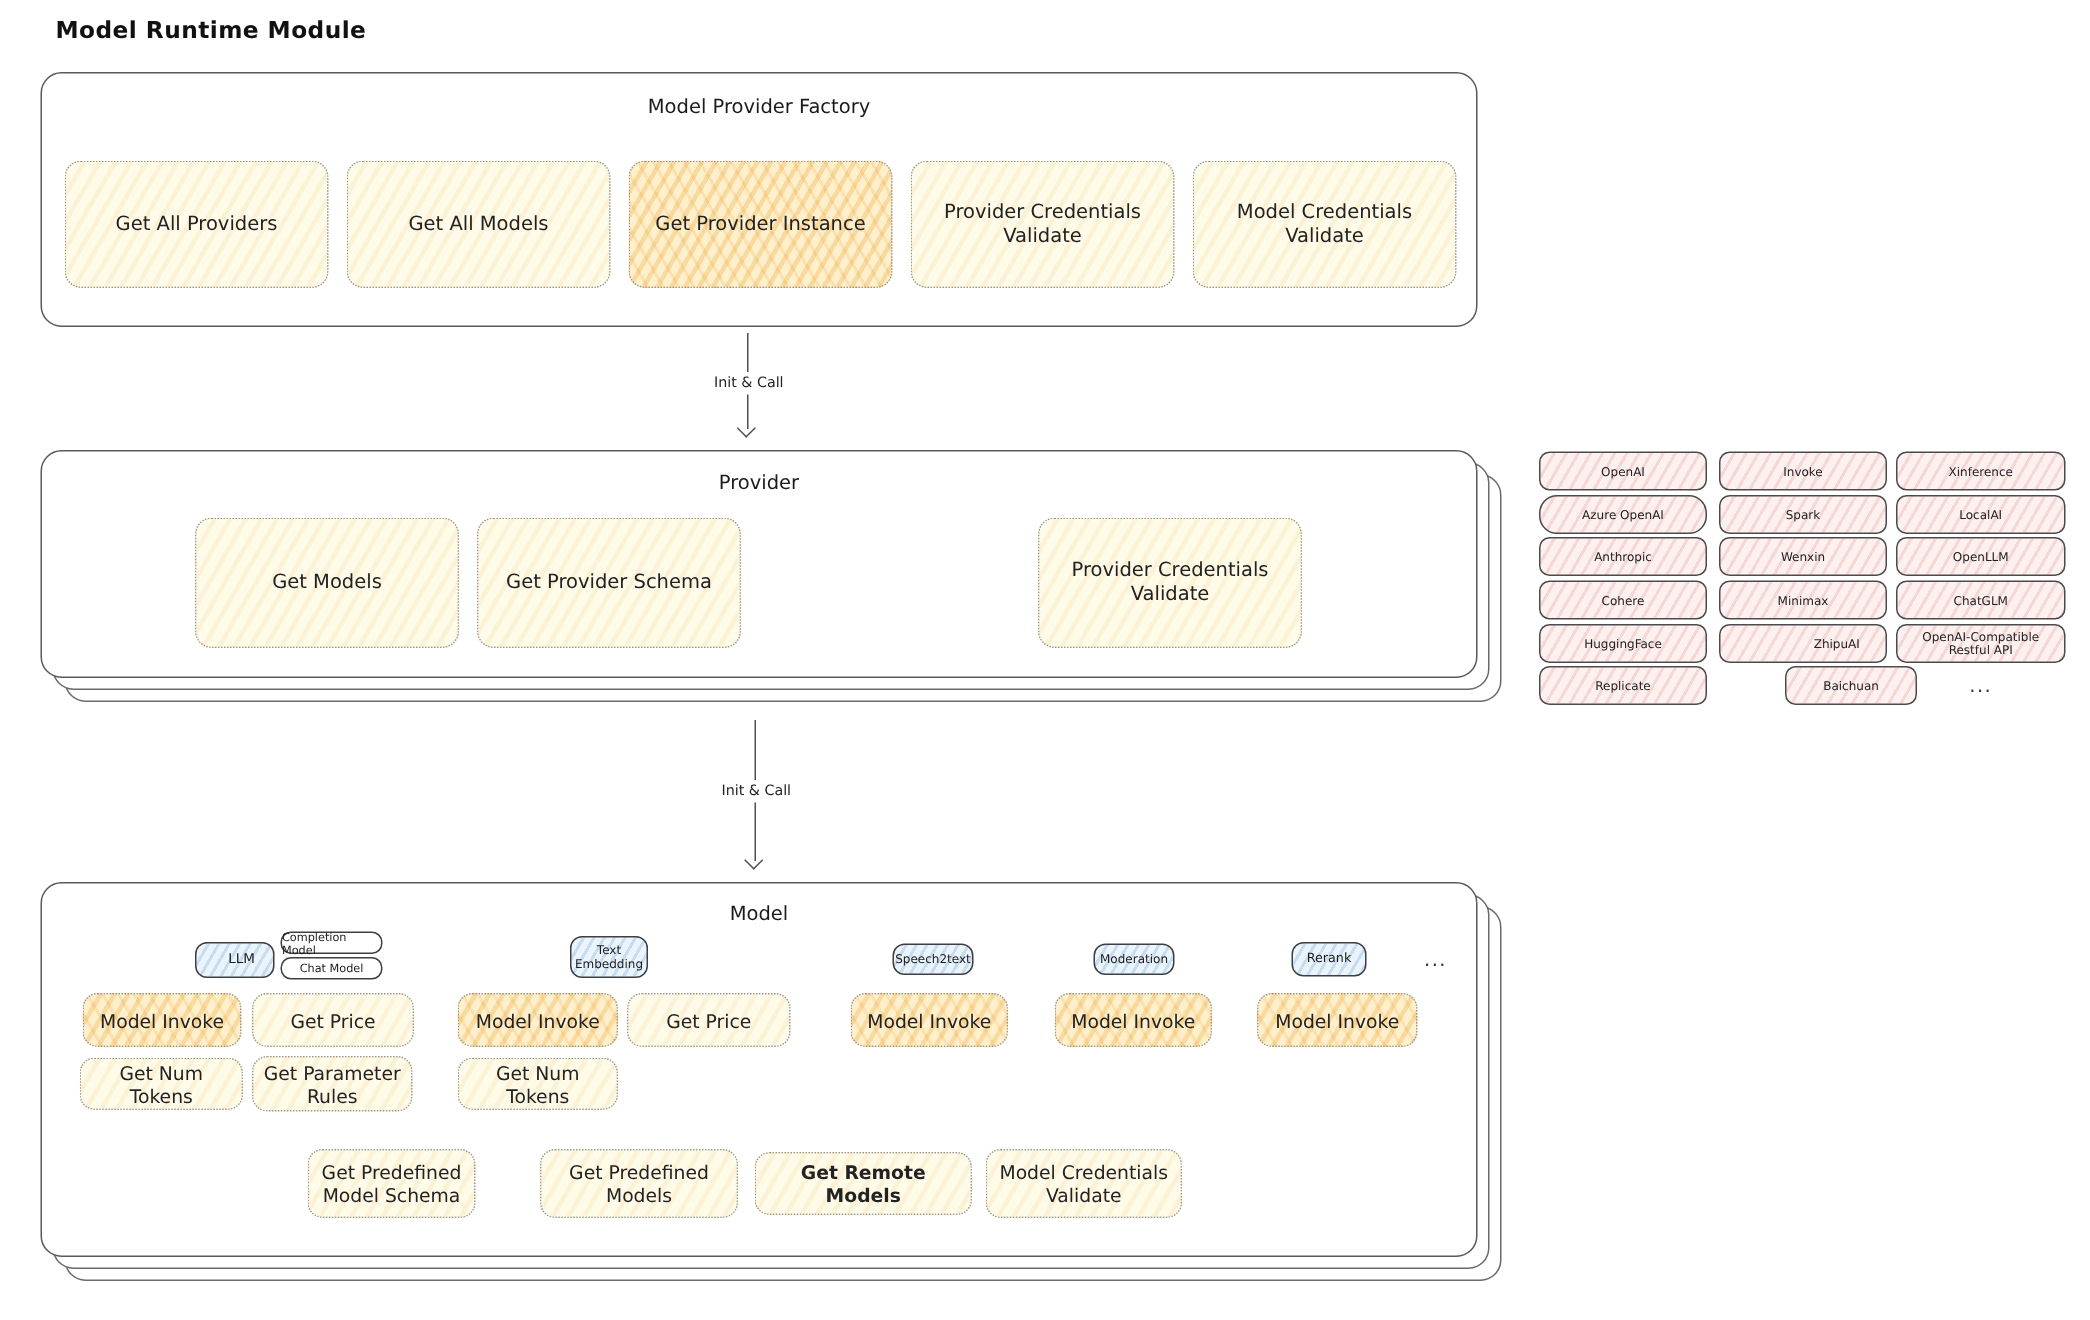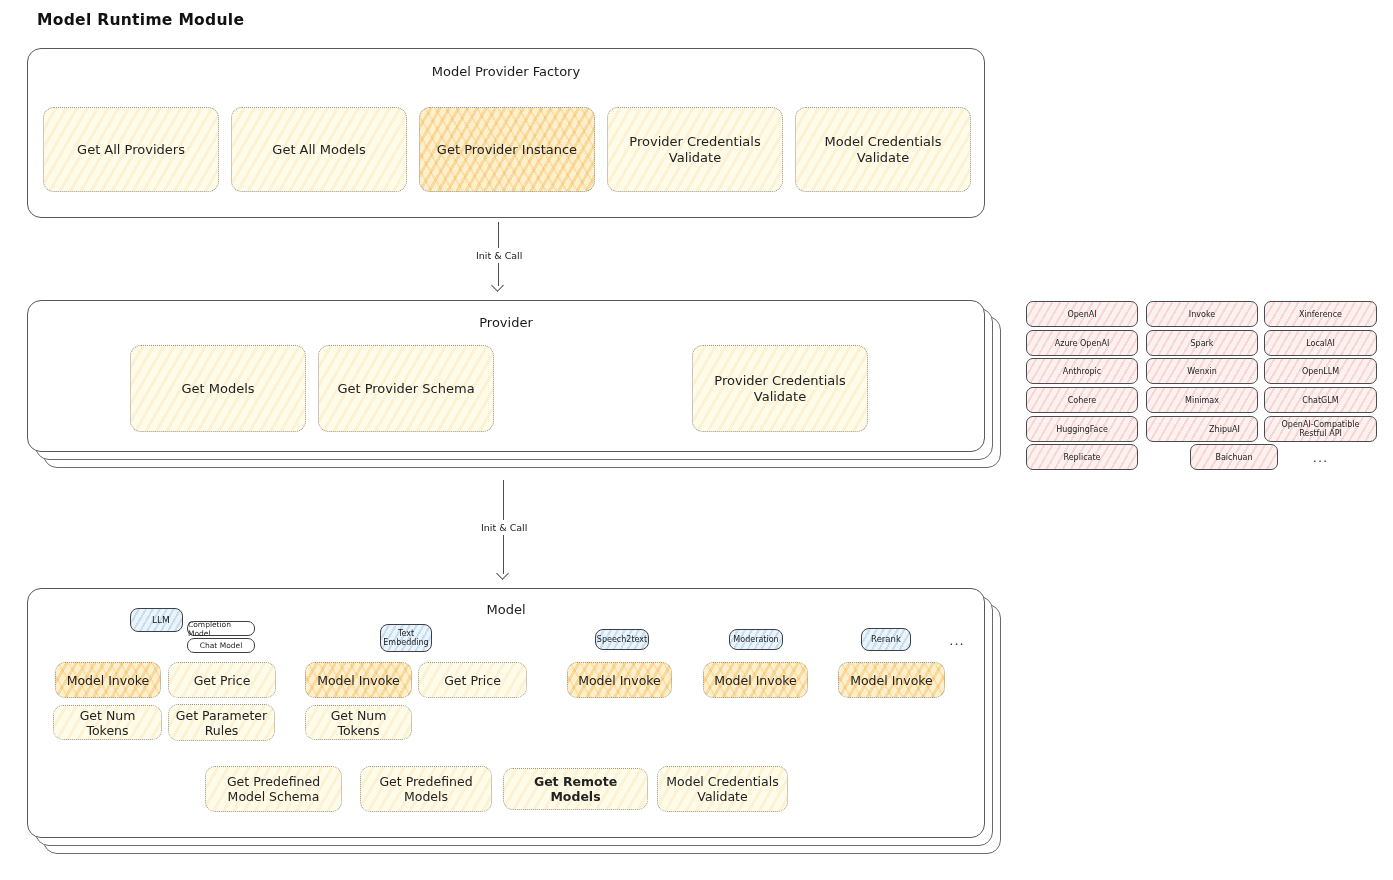--- a/index.html
+++ b/index.html
@@ -71,21 +71,21 @@
   <div class="abs panel" style="left:27px;top:300px;width:958px;height:152px;"></div>
   <div class="abs panel-title" style="left:27px;top:315px;width:958px;">Provider</div>
 
   <div class="abs op fill-cream" style="left:130px;top:345px;width:176px;height:87px;">Get Models</div>
   <div class="abs op fill-cream" style="left:318px;top:345px;width:176px;height:87px;">Get Provider Schema</div>
   <div class="abs op fill-cream" style="left:692px;top:345px;width:176px;height:87px;">Provider Credentials Validate</div>
 
   <div class="abs chip" style="left:1026px;top:301px;width:112px;height:26px;">OpenAI</div>
   <div class="abs chip" style="left:1146px;top:301px;width:112px;height:26px;">Invoke</div>
   <div class="abs chip" style="left:1264px;top:301px;width:113px;height:26px;">Xinference</div>
-  <div class="abs chip" style="left:1026px;top:330px;width:112px;height:26px;">Azure OpenAI</div>
+  <div class="abs chip" style="left:1026px;top:330px;width:112px;height:26px;border-radius:12px;">Azure OpenAI</div>
   <div class="abs chip" style="left:1146px;top:330px;width:112px;height:26px;">Spark</div>
   <div class="abs chip" style="left:1264px;top:330px;width:113px;height:26px;">LocalAI</div>
   <div class="abs chip" style="left:1026px;top:358px;width:112px;height:26px;">Anthropic</div>
   <div class="abs chip" style="left:1146px;top:358px;width:112px;height:26px;">Wenxin</div>
   <div class="abs chip" style="left:1264px;top:358px;width:113px;height:26px;">OpenLLM</div>
   <div class="abs chip" style="left:1026px;top:387px;width:112px;height:26px;">Cohere</div>
   <div class="abs chip" style="left:1146px;top:387px;width:112px;height:26px;">Minimax</div>
   <div class="abs chip" style="left:1264px;top:387px;width:113px;height:26px;">ChatGLM</div>
   <div class="abs chip" style="left:1026px;top:416px;width:112px;height:26px;">HuggingFace</div>
   <div class="abs chip" style="left:1146px;top:416px;width:112px;height:26px;padding-left:48px;">ZhipuAI</div>
@@ -96,21 +96,21 @@
 
   <div class="abs arrow-line" style="left:503px;top:480px;height:94px;"></div>
   <div class="abs arrow-head" style="left:498px;top:569px;"></div>
   <div class="abs arrow-label" style="left:477px;top:520px;">Init &amp; Call</div>
 
   <div class="abs sheet" style="left:43px;top:604px;width:958px;height:250px;"></div>
   <div class="abs sheet" style="left:35px;top:596px;width:958px;height:250px;"></div>
   <div class="abs panel" style="left:27px;top:588px;width:958px;height:250px;"></div>
   <div class="abs panel-title" style="left:27px;top:602px;width:958px;">Model</div>
 
-  <div class="abs tab-blue" style="left:130px;top:608px;width:53px;height:24px;font-size:9px;padding-left:11px;">LLM</div>
+  <div class="abs tab-blue" style="left:130px;top:628px;width:53px;height:24px;font-size:9px;padding-left:11px;">LLM</div>
   <div class="abs tab-white" style="left:187px;top:621px;width:68px;height:15px;">Completion Model</div>
   <div class="abs tab-white" style="left:187px;top:638px;width:68px;height:15px;">Chat Model</div>
   <div class="abs tab-blue" style="left:380px;top:624px;width:52px;height:28px;">Text Embedding</div>
   <div class="abs tab-blue" style="left:595px;top:629px;width:54px;height:21px;">Speech2text</div>
   <div class="abs tab-blue" style="left:729px;top:629px;width:54px;height:21px;">Moderation</div>
   <div class="abs tab-blue" style="left:861px;top:628px;width:50px;height:23px;font-size:8.5px;">Rerank</div>
   <div class="abs ellipsis" style="left:945px;top:628px;width:24px;height:24px;">...</div>
 
   <div class="abs op op-sm fill-orange" style="left:55px;top:662px;width:106px;height:36px;">Model Invoke</div>
   <div class="abs op op-sm fill-cream" style="left:168px;top:662px;width:108px;height:36px;">Get Price</div>
@@ -118,18 +118,18 @@
   <div class="abs op op-sm fill-cream" style="left:168px;top:704px;width:107px;height:37px;">Get Parameter Rules</div>
 
   <div class="abs op op-sm fill-orange" style="left:305px;top:662px;width:107px;height:36px;">Model Invoke</div>
   <div class="abs op op-sm fill-cream" style="left:418px;top:662px;width:109px;height:36px;">Get Price</div>
   <div class="abs op op-sm fill-cream" style="left:305px;top:705px;width:107px;height:35px;">Get Num Tokens</div>
 
   <div class="abs op op-sm fill-orange" style="left:567px;top:662px;width:105px;height:36px;">Model Invoke</div>
   <div class="abs op op-sm fill-orange" style="left:703px;top:662px;width:105px;height:36px;">Model Invoke</div>
   <div class="abs op op-sm fill-orange" style="left:838px;top:662px;width:107px;height:36px;">Model Invoke</div>
 
-  <div class="abs op op-sm fill-cream" style="left:205px;top:766px;width:137px;height:46px;">Get Predefined Model Schema</div>
+  <div class="abs op op-sm fill-cream" style="left:205px;top:766px;width:112px;height:46px;">Get Predefined Model Schema</div>
   <div class="abs op op-sm fill-cream" style="left:360px;top:766px;width:132px;height:46px;">Get Predefined Models</div>
   <div class="abs op op-sm fill-cream" style="left:503px;top:768px;width:145px;height:42px;font-weight:bold;">Get Remote Models</div>
   <div class="abs op op-sm fill-cream" style="left:657px;top:766px;width:131px;height:46px;">Model Credentials Validate</div>
 
 </div>
 
 </body></html>

